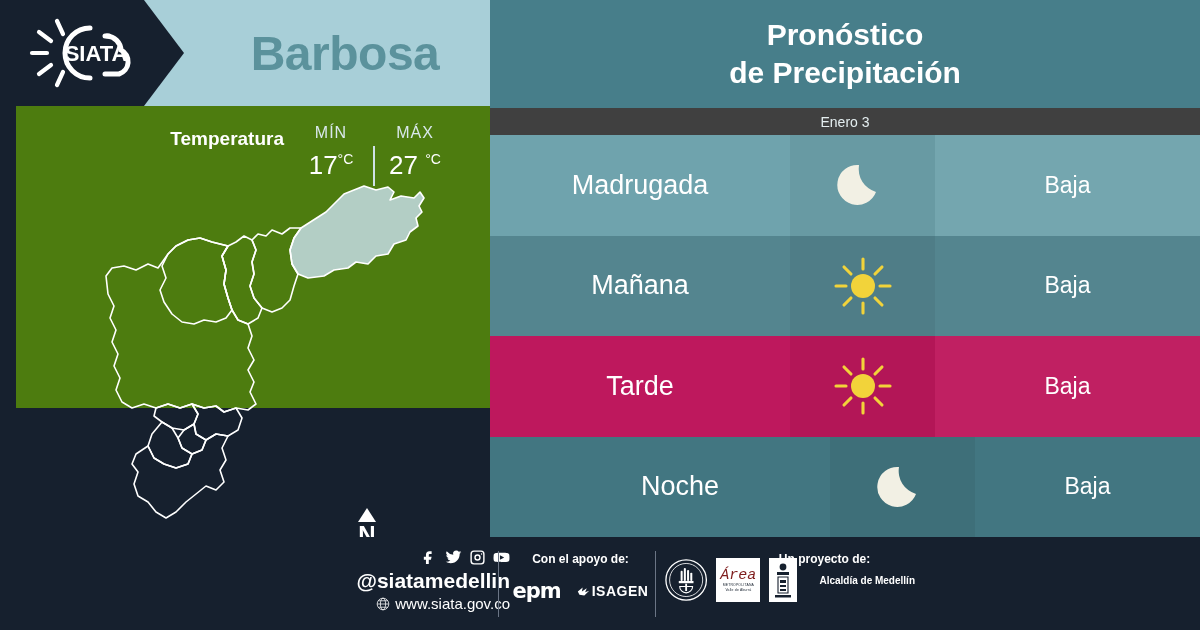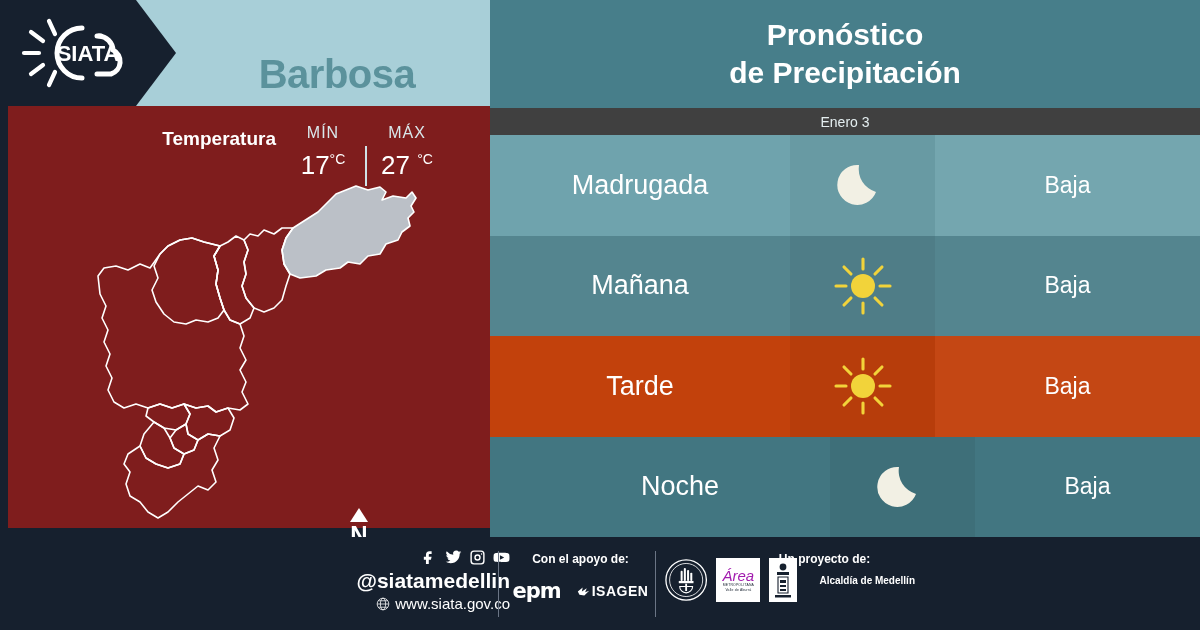--- a/index.html
+++ b/index.html
@@ -5,37 +5,37 @@
   * { margin:0; padding:0; box-sizing:border-box; }
   html, body { width:1200px; height:630px; overflow:hidden; }
   body {
     font-family:"Liberation Sans", sans-serif;
     background:#16202e;
   }
   #root { position:relative; width:1200px; height:630px; }
 
   
   .left-panel {
-    position:absolute; left:8px; top:0; width:490px; height:528px;
-    background:#7f1d1d;
+    position:absolute; left:16px; top:0; width:490px; height:408px;
+    background:#4d7c0f;
   }
   .left-header {
     position:absolute; left:0; top:0; width:490px; height:106px;
     background:#a8cfd8;
   }
   .logo-chevron {
     position:absolute; left:0; top:0; width:168px; height:106px;
     background:#16202e;
     clip-path:polygon(0 0, 128px 0, 168px 53px, 128px 106px, 0 106px);
   }
   .logo-mark { position:absolute; left:12px; top:14px; width:120px; height:78px; }
   .city-name {
     position:absolute; left:168px; top:0; width:322px; height:106px;
     display:flex; align-items:center; justify-content:center;
-    color:#5b929c; font-size:40px; font-weight:bold; letter-spacing:-0.5px;margin-top:21px;
+    color:#5b929c; font-size:48px; font-weight:bold; letter-spacing:-0.5px;
   }
   .temp-block { position:absolute; left:86px; top:122px; width:330px; height:72px; }
   .temp-title {
     position:absolute; left:0; top:4px; width:182px;
     text-align:right; color:#ffffff; font-size:19px; font-weight:bold;
     line-height:25px;
   }
   .temp-vals { position:absolute; left:196px; top:0; width:150px; height:66px; }
   .tcol { position:absolute; top:0; width:66px; text-align:center; }
   .tcol.min { left:0; }
@@ -78,21 +78,21 @@
     position:absolute; left:0; top:108px; width:710px; height:27px;
     background:#404040;
     display:flex; align-items:center; justify-content:center;
   }
   .rp-date { color:#e4eef0; font-size:14px; }
 
   .rows { position:absolute; left:0; top:135px; width:710px; height:402px; }
   .frow { position:relative; width:710px; height:100.5px; display:flex; }
   .frow:nth-child(1) { background:#6fa3ad; }
   .frow:nth-child(2) { background:#54858f; }
-  .frow:nth-child(3) { background:#c2410c; }
+  .frow:nth-child(3) { background:#be185d; }
   .frow:nth-child(4) { background:#427681;padding-left:40px; }
   .c-period {
     width:300px; height:100%;
     display:flex; align-items:center; justify-content:center;
     color:#ffffff; font-size:27px;
   }
   .c-icon {
     width:145px; height:100%;
     display:flex; align-items:center; justify-content:center;
   }
@@ -139,21 +139,21 @@
   .isagen-mark { width:13px; height:13px; }
   .f-project { position:absolute; left:665px; top:14px; width:250px; text-align:center; }
   .f-proj-logos {
     display:flex; align-items:center; justify-content:flex-start; gap:9px; margin-top:6px;
   }
   .seal { width:46px; height:46px; }
   .area-logo {
     width:48px; height:44px; background:#ffffff; position:relative;
     display:flex; flex-direction:column; align-items:center; justify-content:center;
   }
-  .area-script { color:#a21caf; font-size:15px; font-family:Liberation Sans, sans-serif; font-style:italic; line-height:15px; }
+  .area-script { color:#7f1d1d; font-size:15px; font-family:Liberation Mono, monospace; font-style:italic; line-height:15px; }
   .area-sub { color:#16202e; font-size:3.4px; line-height:4.6px; text-align:center; letter-spacing:0.2px; }
   .alc-wrap { display:flex; align-items:center; gap:22px; }
   .alc-mark { width:28px; height:44px; background:#ffffff; }
   .alc-text { color:#ffffff; font-size:10px; font-weight:bold; white-space:nowrap; }
   .f-proj-cap { position:absolute; left:72px; top:0; width:175px; text-align:center; }
 </style>
 </head>
 <body>
 
 <div id="root">

